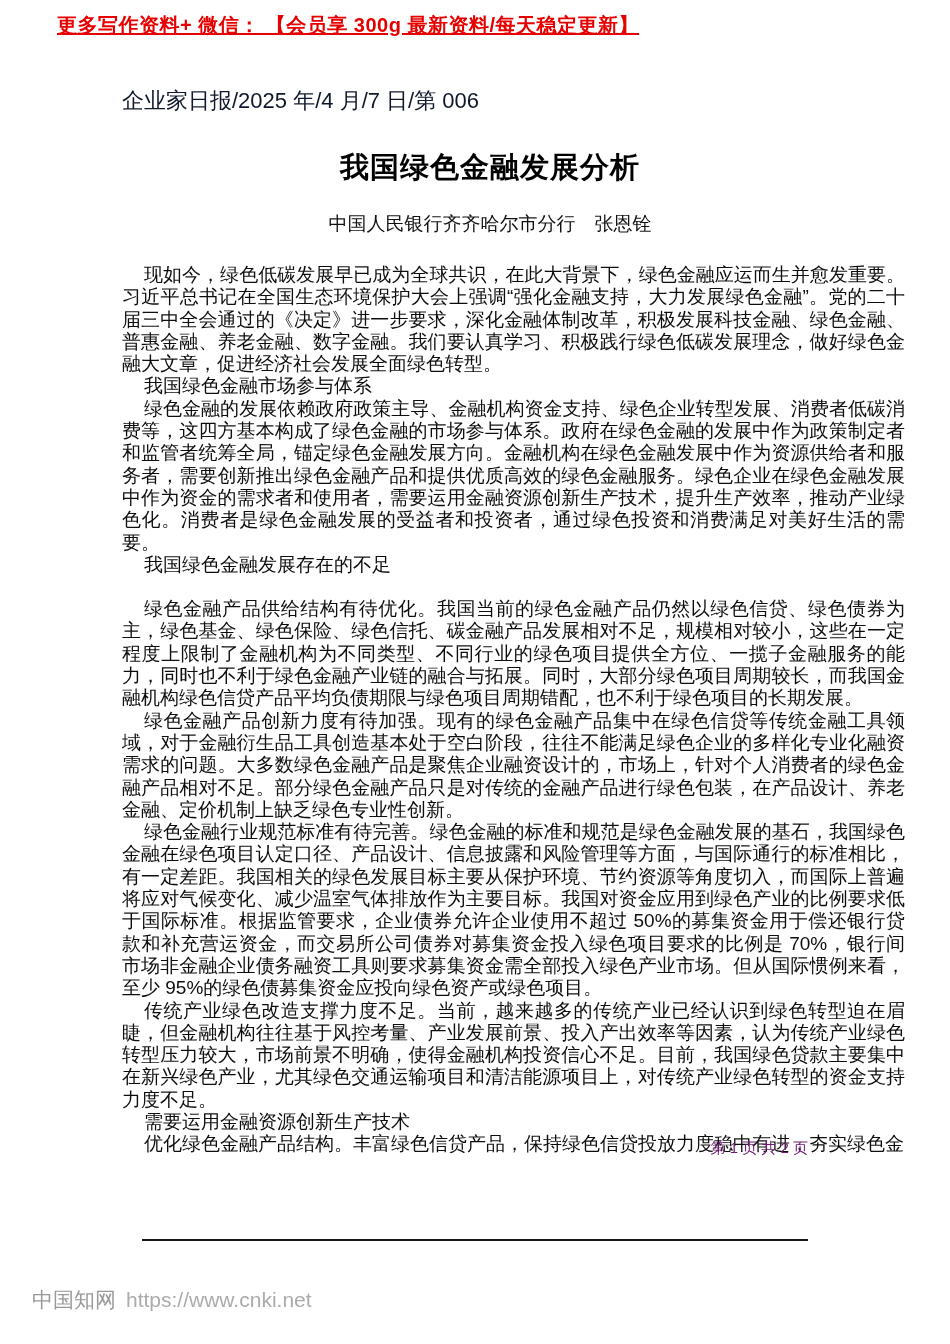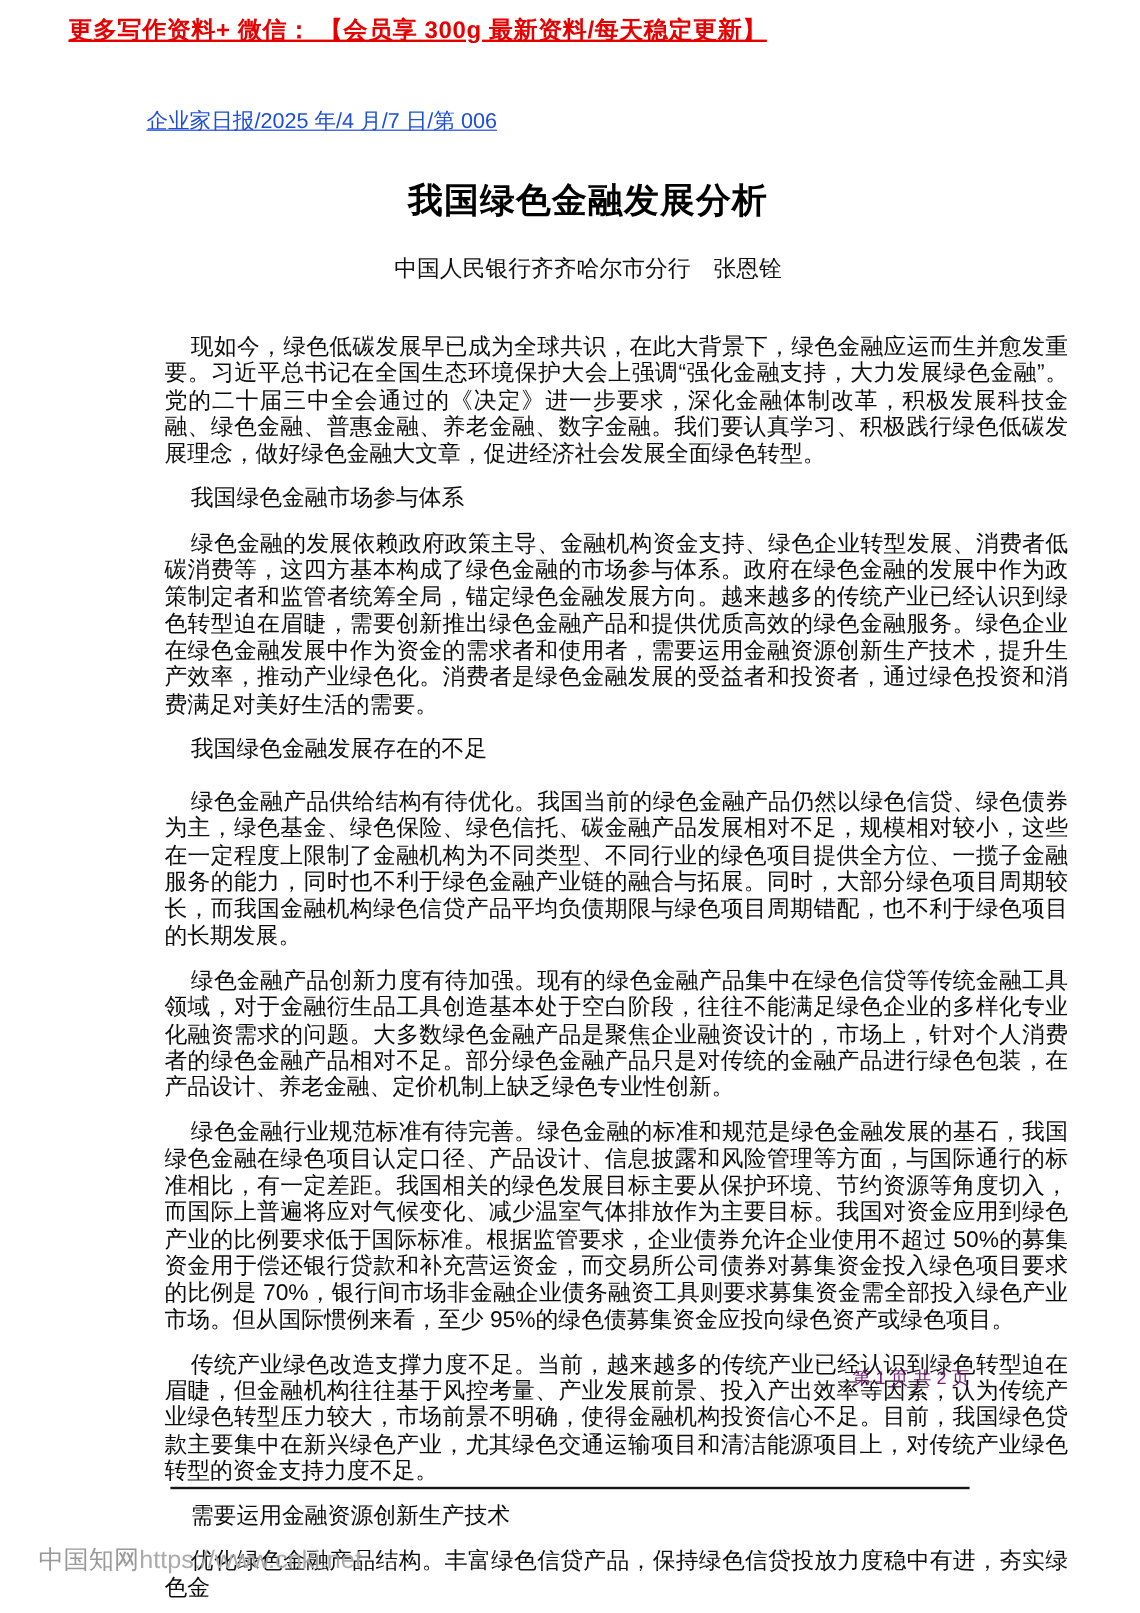--- a/index.html
+++ b/index.html
@@ -20,24 +20,23 @@
     font-weight: bold;
     color: #e60000;
     letter-spacing: 0.5px;
     white-space: nowrap;
     text-decoration: underline;
   }
   .source {
     position: absolute;
     left: 122px;
     top: 88px;
-    font-size: 18px;
+    font-size: 22px;
     line-height: 26px;
-    color: #1d4ed8;
-    text-decoration: underline;
+    color: #0f172a;
   }
   .title {
     position: absolute;
     left: 20px;
     top: 148px;
     width: 940px;
     text-align: center;
     font-size: 29px;
     font-weight: bold;
     color: #000000;
@@ -58,21 +57,21 @@
     top: 264px;
     width: 783px;
     font-size: 19px;
     line-height: 22.3px;
     text-align: justify;
     text-align-last: left;
     color: #0d0d0d;
   }
   .body-text p {
     text-indent: 22px;
-    margin: 15px;
+    margin: 0;
   }
   .body-text p.gap-above {
     margin-top: 22px;
   }
   .page-indicator {
     position: absolute;
     top: 1139px;
     right: 142px;
     font-size: 15px;
     color: #701a75;
@@ -84,21 +83,21 @@
     width: 666px;
     height: 2px;
     background: #161616;
   }
   .footer {
     position: absolute;
     left: 32px;
     top: 1286px;
     display: flex;
     align-items: baseline;
-    gap: 0;
+    gap: 10px;
   }
   .footer .brand {
     font-size: 21px;
     color: #999999;
   }
   .footer .url {
     font-size: 21px;
     color: #ababab;
     text-decoration: none;
   }
@@ -112,21 +111,21 @@
   <div>企业家日报/2025 年/4 月/7 日/第 006</div>
 </div>
 
 <h1 class="title">我国绿色金融发展分析</h1>
 
 <div class="author">中国人民银行齐齐哈尔市分行　张恩铨</div>
 
 <div class="body-text">
   <p>现如今，绿色低碳发展早已成为全球共识，在此大背景下，绿色金融应运而生并愈发重要。习近平总书记在全国生态环境保护大会上强调“强化金融支持，大力发展绿色金融”。党的二十届三中全会通过的《决定》进一步要求，深化金融体制改革，积极发展科技金融、绿色金融、普惠金融、养老金融、数字金融。我们要认真学习、积极践行绿色低碳发展理念，做好绿色金融大文章，促进经济社会发展全面绿色转型。</p>
   <p>我国绿色金融市场参与体系</p>
-  <p>绿色金融的发展依赖政府政策主导、金融机构资金支持、绿色企业转型发展、消费者低碳消费等，这四方基本构成了绿色金融的市场参与体系。政府在绿色金融的发展中作为政策制定者和监管者统筹全局，锚定绿色金融发展方向。越来越多的传统产业已经认识到绿色转型迫在眉睫，需要创新推出绿色金融产品和提供优质高效的绿色金融服务。绿色企业在绿色金融发展中作为资金的需求者和使用者，需要运用金融资源创新生产技术，提升生产效率，推动产业绿色化。消费者是绿色金融发展的受益者和投资者，通过绿色投资和消费满足对美好生活的需要。</p>
+  <p>绿色金融的发展依赖政府政策主导、金融机构资金支持、绿色企业转型发展、消费者低碳消费等，这四方基本构成了绿色金融的市场参与体系。政府在绿色金融的发展中作为政策制定者和监管者统筹全局，锚定绿色金融发展方向。金融机构在绿色金融发展中作为资源供给者和服务者，需要创新推出绿色金融产品和提供优质高效的绿色金融服务。绿色企业在绿色金融发展中作为资金的需求者和使用者，需要运用金融资源创新生产技术，提升生产效率，推动产业绿色化。消费者是绿色金融发展的受益者和投资者，通过绿色投资和消费满足对美好生活的需要。</p>
   <p>我国绿色金融发展存在的不足</p>
   <p class="gap-above">绿色金融产品供给结构有待优化。我国当前的绿色金融产品仍然以绿色信贷、绿色债券为主，绿色基金、绿色保险、绿色信托、碳金融产品发展相对不足，规模相对较小，这些在一定程度上限制了金融机构为不同类型、不同行业的绿色项目提供全方位、一揽子金融服务的能力，同时也不利于绿色金融产业链的融合与拓展。同时，大部分绿色项目周期较长，而我国金融机构绿色信贷产品平均负债期限与绿色项目周期错配，也不利于绿色项目的长期发展。</p>
   <p>绿色金融产品创新力度有待加强。现有的绿色金融产品集中在绿色信贷等传统金融工具领域，对于金融衍生品工具创造基本处于空白阶段，往往不能满足绿色企业的多样化专业化融资需求的问题。大多数绿色金融产品是聚焦企业融资设计的，市场上，针对个人消费者的绿色金融产品相对不足。部分绿色金融产品只是对传统的金融产品进行绿色包装，在产品设计、养老金融、定价机制上缺乏绿色专业性创新。</p>
   <p>绿色金融行业规范标准有待完善。绿色金融的标准和规范是绿色金融发展的基石，我国绿色金融在绿色项目认定口径、产品设计、信息披露和风险管理等方面，与国际通行的标准相比，有一定差距。我国相关的绿色发展目标主要从保护环境、节约资源等角度切入，而国际上普遍将应对气候变化、减少温室气体排放作为主要目标。我国对资金应用到绿色产业的比例要求低于国际标准。根据监管要求，企业债券允许企业使用不超过 50%的募集资金用于偿还银行贷款和补充营运资金，而交易所公司债券对募集资金投入绿色项目要求的比例是 70%，银行间市场非金融企业债务融资工具则要求募集资金需全部投入绿色产业市场。但从国际惯例来看，至少 95%的绿色债募集资金应投向绿色资产或绿色项目。</p>
   <p>传统产业绿色改造支撑力度不足。当前，越来越多的传统产业已经认识到绿色转型迫在眉睫，但金融机构往往基于风控考量、产业发展前景、投入产出效率等因素，认为传统产业绿色转型压力较大，市场前景不明确，使得金融机构投资信心不足。目前，我国绿色贷款主要集中在新兴绿色产业，尤其绿色交通运输项目和清洁能源项目上，对传统产业绿色转型的资金支持力度不足。</p>
   <p>需要运用金融资源创新生产技术</p>
   <p>优化绿色金融产品结构。丰富绿色信贷产品，保持绿色信贷投放力度稳中有进，夯实绿色金</p>
 </div>
 
 <div class="page-indicator">第 1 页 共 2 页</div>

